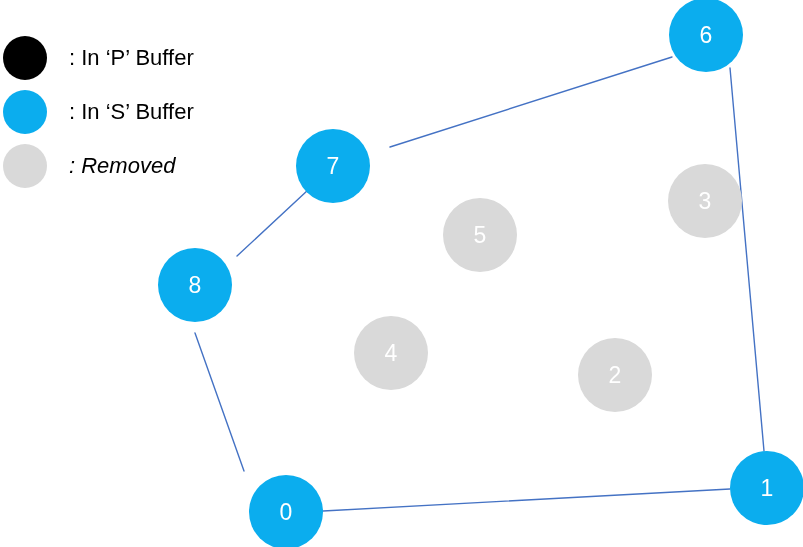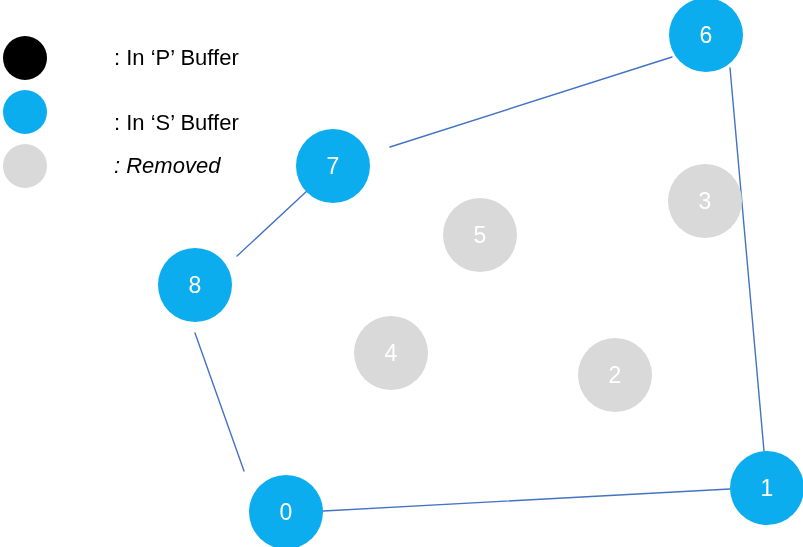--- a/index.html
+++ b/index.html
@@ -43,21 +43,20 @@
   }
   .legend {
     position: absolute;
     left: 0;
     top: 0;
   }
   .legend-row {
     position: absolute;
     display: flex;
     align-items: center;
-    gap: 45px;
   }
   .legend-swatch {
     width: 44px;
     height: 44px;
     border-radius: 50%;
     flex: 0 0 auto;
   }
   .legend-text {
     margin-left: 22px;
     font-family: "Liberation Sans", sans-serif;
@@ -108,21 +107,21 @@
       <div class="node" style="left: 158px; top: 248px; width: 74px; height: 74px; background: rgb(11, 173, 238);">
         <span class="node-label">8</span>
       </div>
     </div>
 
   <div class="legend">
       <div class="legend-row" style="left: 3px; top: 36px;">
         <div class="legend-swatch" style="background: rgb(0, 0, 0);"></div>
         <div class="legend-text">: In ‘P’ Buffer</div>
       </div>
-      <div class="legend-row" style="left: 3px; top: 90px; align-items: flex-end;">
+      <div class="legend-row" style="left: 3px; top: 90px;">
         <div class="legend-swatch" style="background: rgb(11, 173, 238);"></div>
         <div class="legend-text">: In ‘S’ Buffer</div>
       </div>
       <div class="legend-row" style="left: 3px; top: 144px; font-style: italic;">
         <div class="legend-swatch" style="background: rgb(217, 217, 217);"></div>
         <div class="legend-text">: Removed</div>
       </div>
     </div>
 
 </div>

